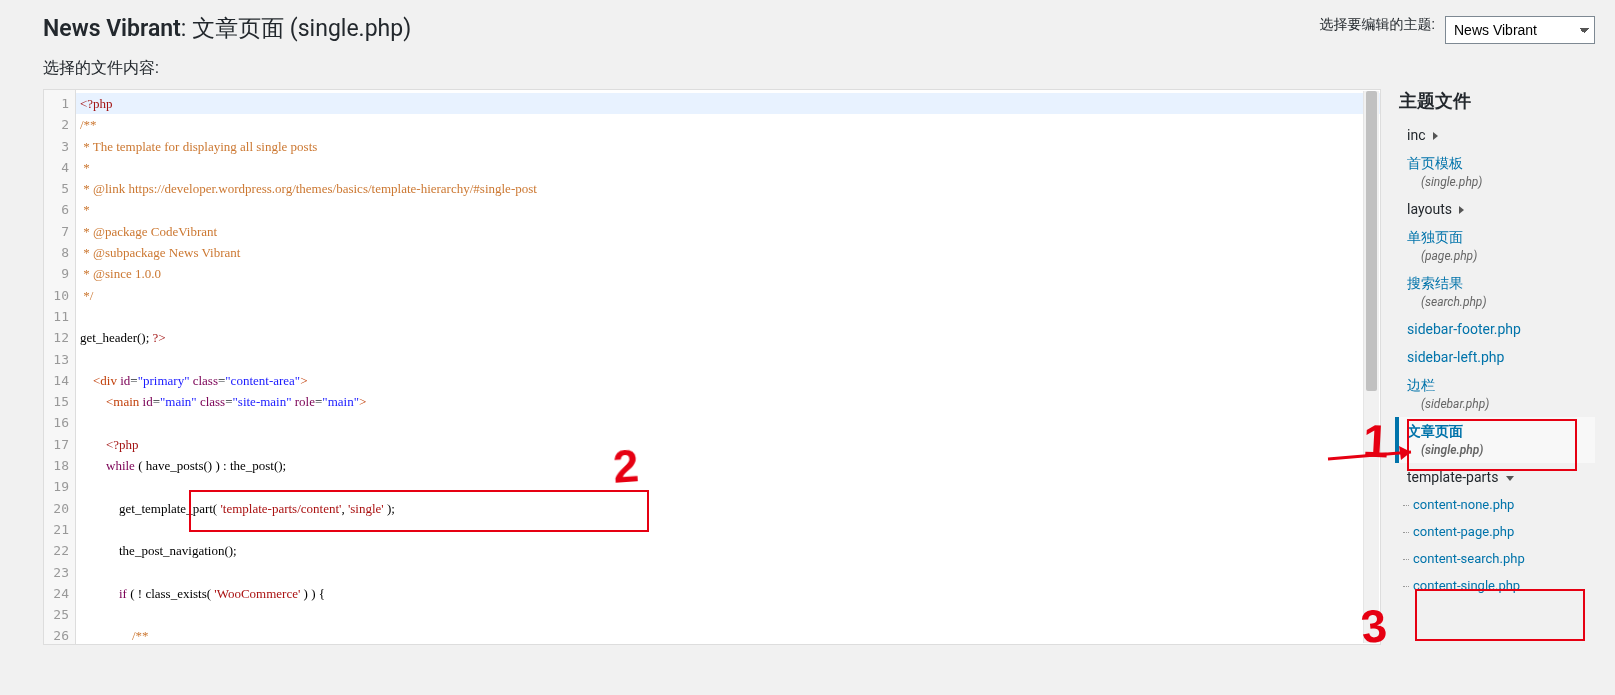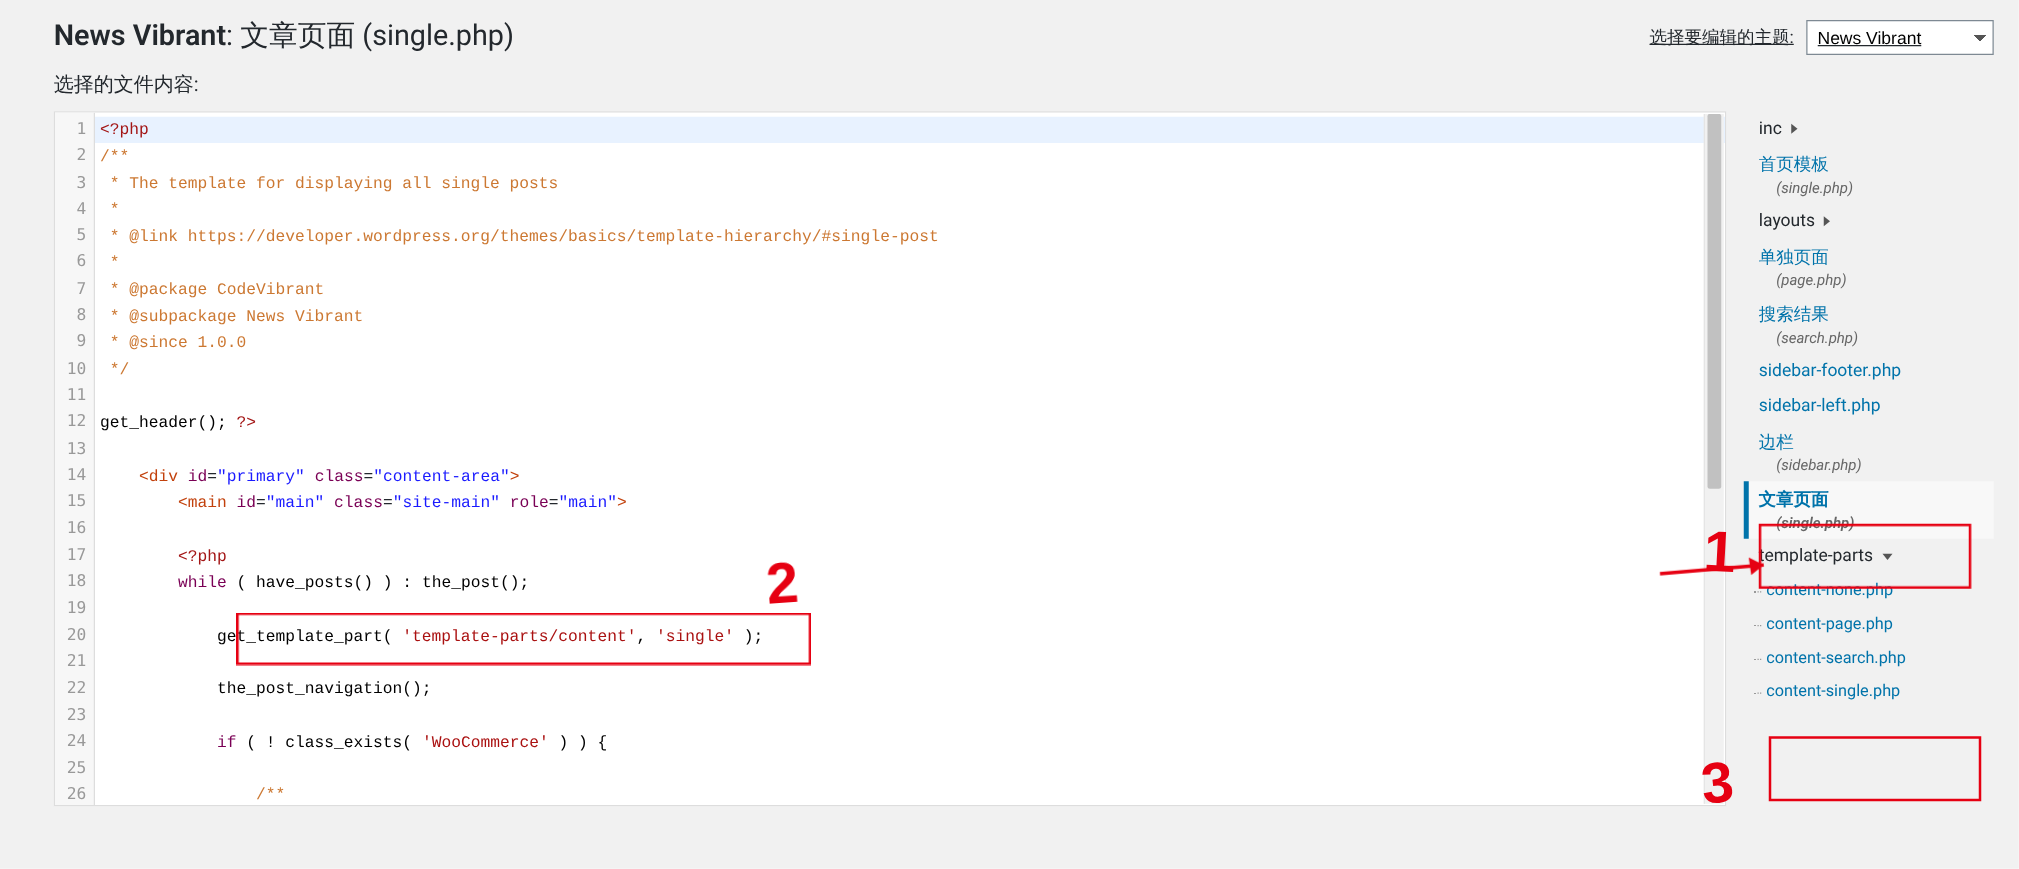--- a/index.html
+++ b/index.html
@@ -3,32 +3,32 @@
 <meta charset="utf-8">
 <style>
   * { box-sizing: border-box; margin: 0; padding: 0; }
   body { font-family: -apple-system, BlinkMacSystemFont, "Segoe UI", Roboto, "Helvetica Neue", Arial, "Microsoft YaHei", sans-serif; background: #f1f1f1; color: #23282d; width: 1615px; height: 695px; overflow: hidden; }
 
   .page { padding: 0 20px; margin-left: 23px; }
 
   .header-row { display: flex; align-items: flex-start; justify-content: space-between; padding-top: 14px; padding-bottom: 6px; }
   h1.page-title { font-size: 23px; font-weight: 400; color: #23282d; line-height: 1.3; }
   h1.page-title .theme-name { font-weight: 600; }
-  .theme-select-wrap { display: flex; align-items: center; gap: 10px; padding-top: 2px; text-decoration: underline; }
+  .theme-select-wrap { display: flex; align-items: flex-start; gap: 10px; padding-top: 2px; }
   .theme-select-wrap label { font-size: 14px; }
   select.theme-select { font-size: 14px; padding: 4px 24px 4px 8px; border: 1px solid #7e8993; background: #fff; height: 28px; min-width: 150px; appearance: none; background-image: linear-gradient(45deg, transparent 50%, #555 50%), linear-gradient(135deg, #555 50%, transparent 50%); background-position: right 10px center, right 5px center; background-size: 5px 5px, 5px 5px; background-repeat: no-repeat; }
 
   .sub-label { font-size: 16px; font-weight: 400; padding: 8px 0 10px; }
 
   .main-area { display: flex; gap: 14px; align-items: flex-start; position: relative; }
 
   
   .editor-wrap { flex: 1; background: #fff; border: 1px solid #ddd; height: 556px; display: flex; overflow: hidden; position: relative; }
   .gutter { width: 32px; background: #f7f7f7; border-right: 1px solid #ddd; text-align: right; padding-top: 3px; font-family: Consolas, Monaco, monospace; font-size: 13px; color: #999; line-height: 21.3px; padding-right: 6px; user-select: none; }
-  .code { flex: 1; font-family: Liberation Mono, monospace; font-size: 13px; line-height: 21.3px; padding-top: 3px; white-space: pre; overflow: auto; position: relative; }
+  .code { flex: 1; font-family: Liberation Serif, serif; font-size: 13px; line-height: 21.3px; padding-top: 3px; white-space: pre; overflow: auto; position: relative; }
   .code-line { height: 21.3px; padding-left: 4px; }
   .hl-line-bg { background: #e8f2ff; }
   .scrollbar-track { position: absolute; right: 1px; top: 1px; width: 16px; height: calc(100% - 2px); background: #f1f1f1; border-left: 1px solid #e5e5e5; }
   .scrollbar-thumb { position: absolute; top: 0; left: 2px; right: 2px; height: 300px; background: #c1c1c1; border-radius: 2px; }
 
   
   .c-tag   { color: #c2410c; }  
   .c-attr  { color: #7a0055; }  
   .c-str   { color: #1a1aff; }  
   .c-php   { color: #a31515; }  
@@ -111,20 +111,21 @@
         </div>
       <div class="code" id="code"><div class="code-line hl-line-bg"><span class="c-php">&lt;?php</span></div><div class="code-line"><span class="c-comm">/**</span></div><div class="code-line"><span class="c-comm"> * The template for displaying all single posts</span></div><div class="code-line"><span class="c-comm"> *</span></div><div class="code-line"><span class="c-comm"> * @link https://developer.wordpress.org/themes/basics/template-hierarchy/#single-post</span></div><div class="code-line"><span class="c-comm"> *</span></div><div class="code-line"><span class="c-comm"> * @package CodeVibrant</span></div><div class="code-line"><span class="c-comm"> * @subpackage News Vibrant</span></div><div class="code-line"><span class="c-comm"> * @since 1.0.0</span></div><div class="code-line"><span class="c-comm"> */</span></div><div class="code-line"></div><div class="code-line"><span class="c-fn">get_header</span><span class="c-paren">();</span> <span class="c-php">?&gt;</span></div><div class="code-line"></div><div class="code-line">    <span class="c-tag">&lt;div</span> <span class="c-attr">id</span>=<span class="c-str">"primary"</span> <span class="c-attr">class</span>=<span class="c-str">"content-area"</span><span class="c-tag">&gt;</span></div><div class="code-line">        <span class="c-tag">&lt;main</span> <span class="c-attr">id</span>=<span class="c-str">"main"</span> <span class="c-attr">class</span>=<span class="c-str">"site-main"</span> <span class="c-attr">role</span>=<span class="c-str">"main"</span><span class="c-tag">&gt;</span></div><div class="code-line"></div><div class="code-line">        <span class="c-php">&lt;?php</span></div><div class="code-line">        <span class="c-kw">while</span> <span class="c-paren">(</span> <span class="c-fn">have_posts</span><span class="c-paren">() ) :</span> <span class="c-fn">the_post</span><span class="c-paren">();</span></div><div class="code-line"></div><div class="code-line">            <span class="c-fn">get_template_part</span><span class="c-paren">(</span> <span class="c-strq">'template-parts/content'</span><span class="c-paren">,</span> <span class="c-strq">'single'</span> <span class="c-paren">);</span></div><div class="code-line"></div><div class="code-line">            <span class="c-fn">the_post_navigation</span><span class="c-paren">();</span></div><div class="code-line"></div><div class="code-line">            <span class="c-kw">if</span> <span class="c-paren">( !</span> <span class="c-fn">class_exists</span><span class="c-paren">(</span> <span class="c-strq">'WooCommerce'</span> <span class="c-paren">) ) {</span></div><div class="code-line"></div><div class="code-line">                <span class="c-comm">/**</span></div></div>
       <div class="scrollbar-track">
         <div class="scrollbar-thumb"></div>
       </div>
 
       <div class="redbox" style="left:145px; top:400px; width:460px; height:42px;"></div>
     </div>
 
     <div class="sidebar">
+      <h2>主题文件</h2>
       <ul class="file-tree" id="file-tree">
           <li class="folder"><span>inc </span><span class="caret caret-right"></span></li>
           <li><span>首页模板</span><span class="sub">(single.php)</span></li>
           <li class="folder"><span>layouts </span><span class="caret caret-right"></span></li>
           <li><span>单独页面</span><span class="sub">(page.php)</span></li>
           <li><span>搜索结果</span><span class="sub">(search.php)</span></li>
           <li><span>sidebar-footer.php</span></li>
           <li><span>sidebar-left.php</span></li>
           <li><span>边栏</span><span class="sub">(sidebar.php)</span></li>
           <li class="active"><span>文章页面</span><span class="sub">(single.php)</span></li>

